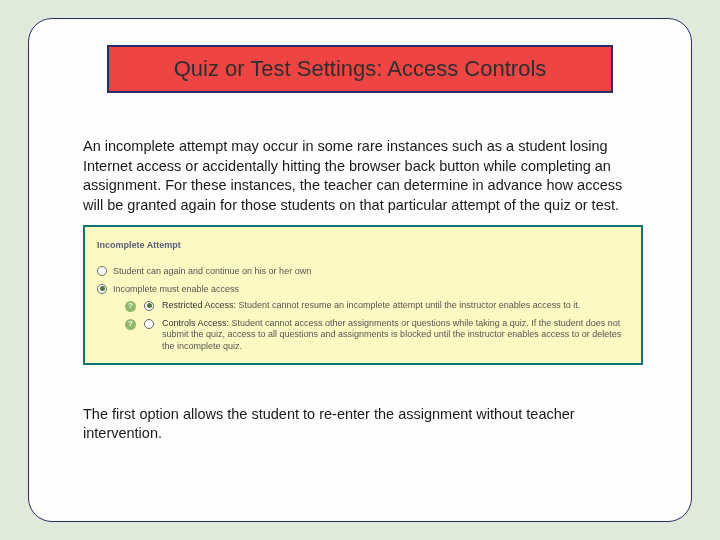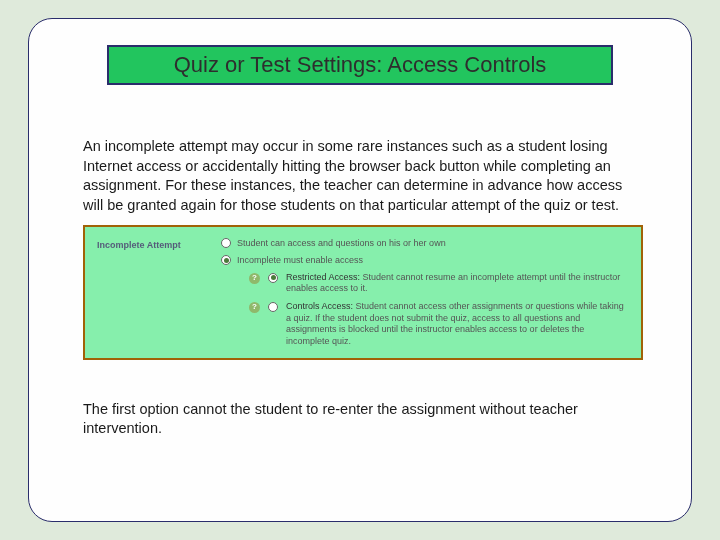--- a/index.html
+++ b/index.html
@@ -22,22 +22,22 @@
     background: #fefefe;
     border: 1.5px solid #2a2d6b;
     border-radius: 24px;
     padding: 0;
   }
   .title-box {
     position: absolute;
     top: 26px;
     left: 78px;
     right: 78px;
-    height: 40px;
-    background: #22c55e;
+    height: 48px;
+    background: #ef4444;
     border: 2px solid #2a2d6b;
     display: flex;
     align-items: center;
     justify-content: center;
     font-size: 22px;
     color: #2e2e2e;
     font-family: Verdana, Geneva, sans-serif;
   }
   .content {
     position: absolute;
@@ -47,28 +47,29 @@
     bottom: 26px;
     font-size: 14.5px;
     line-height: 1.35;
     color: #1a1a1a;
   }
   .para {
     margin-bottom: 10px;
     margin-top: 40px;
   }
   .setting-box {
-    border: 2px solid #a16207;
-    background: #86efac;
+    border: 2px solid #0f766e;
+    background: #fef9c3;
     margin: 6px 0 12px 0;
     padding: 10px 12px 10px 12px;
     display: flex;
     gap: 14px;
     font-size: 9px;
     line-height: 1.35;
+    flex-direction: column;
   }
   .setting-label {
     font-weight: bold;
     color: #555c7a;
     font-size: 9px;
     min-width: 110px;
     padding-top: 2px;
   }
   .options {
     flex: 1;
@@ -148,21 +149,21 @@
 
   <div class="content">
 
     <div class="para">An incomplete attempt may occur in some rare instances such as a student losing Internet access or accidentally hitting the browser back button while completing an assignment.  For these instances, the teacher can determine in advance how access will be granted again for those students on that particular attempt of the quiz or test.</div>
 
     <div class="setting-box">
       <div class="setting-label">Incomplete Attempt</div>
       <div class="options">
         <div class="opt-row">
           <span class="radio"></span>
-          <span class="opt-text">Student can access and questions on his or her own</span>
+          <span class="opt-text">Student can again and continue on his or her own</span>
         </div>
         <div class="opt-row">
           <span class="radio sel"></span>
           <span class="opt-text">Incomplete must enable access</span>
         </div>
         <div class="sub-opts">
           <div class="sub-row">
             <span class="qmark">?</span>
             <span class="radio sel"></span>
             <span class="sub-text">
@@ -173,17 +174,17 @@
             <span class="qmark">?</span>
             <span class="radio"></span>
             <span class="sub-text">
               <b>Controls Access:</b><span> Student cannot access other assignments or questions while taking a quiz. If the student does not submit the quiz, access to all questions and assignments is blocked until the instructor enables access to or deletes the incomplete quiz.</span>
             </span>
           </div>
         </div>
       </div>
     </div>
 
-    <div class="para">The first option cannot the student to re-enter the assignment without teacher intervention.</div>
+    <div class="para">The first option allows the student to re-enter the assignment without teacher intervention.</div>
 
 
   </div>
 </div>
 
 </body></html>

